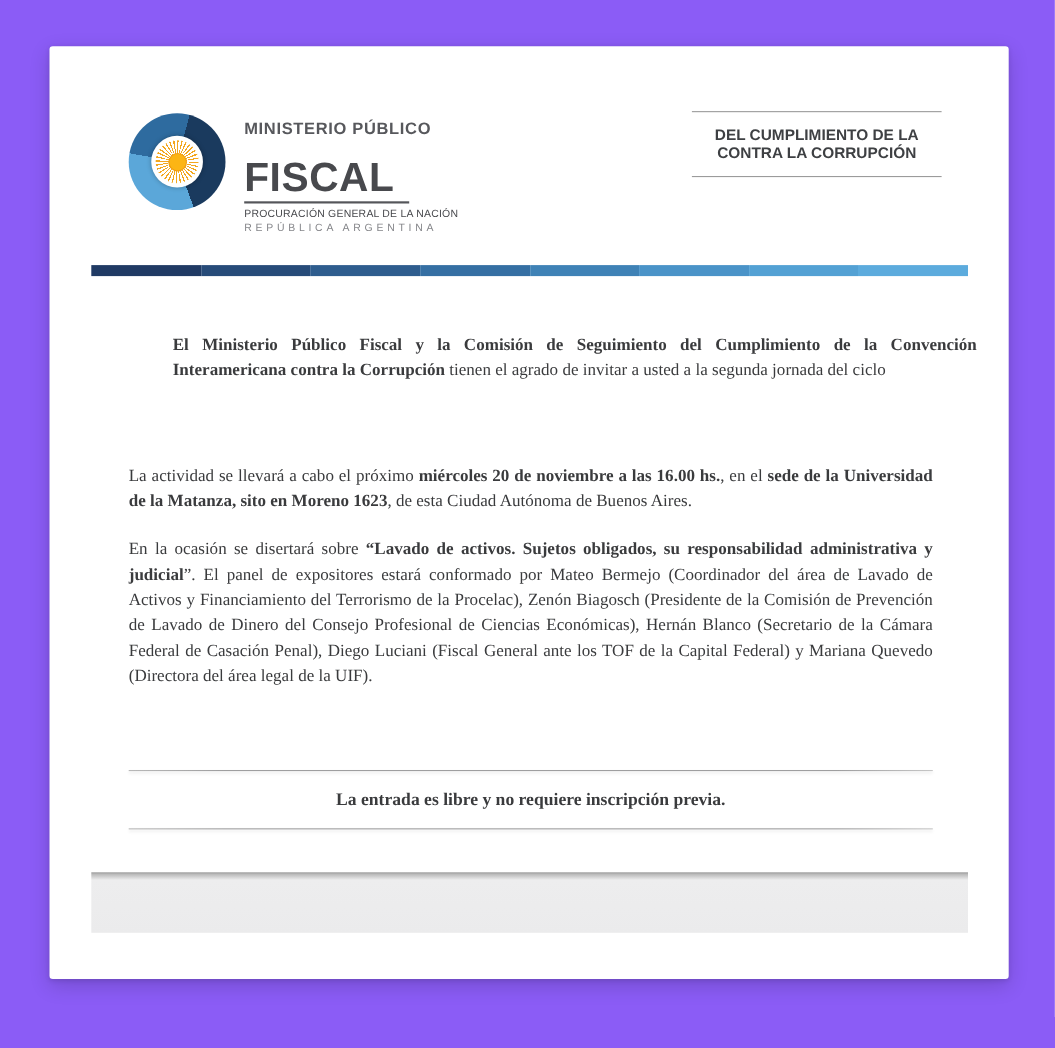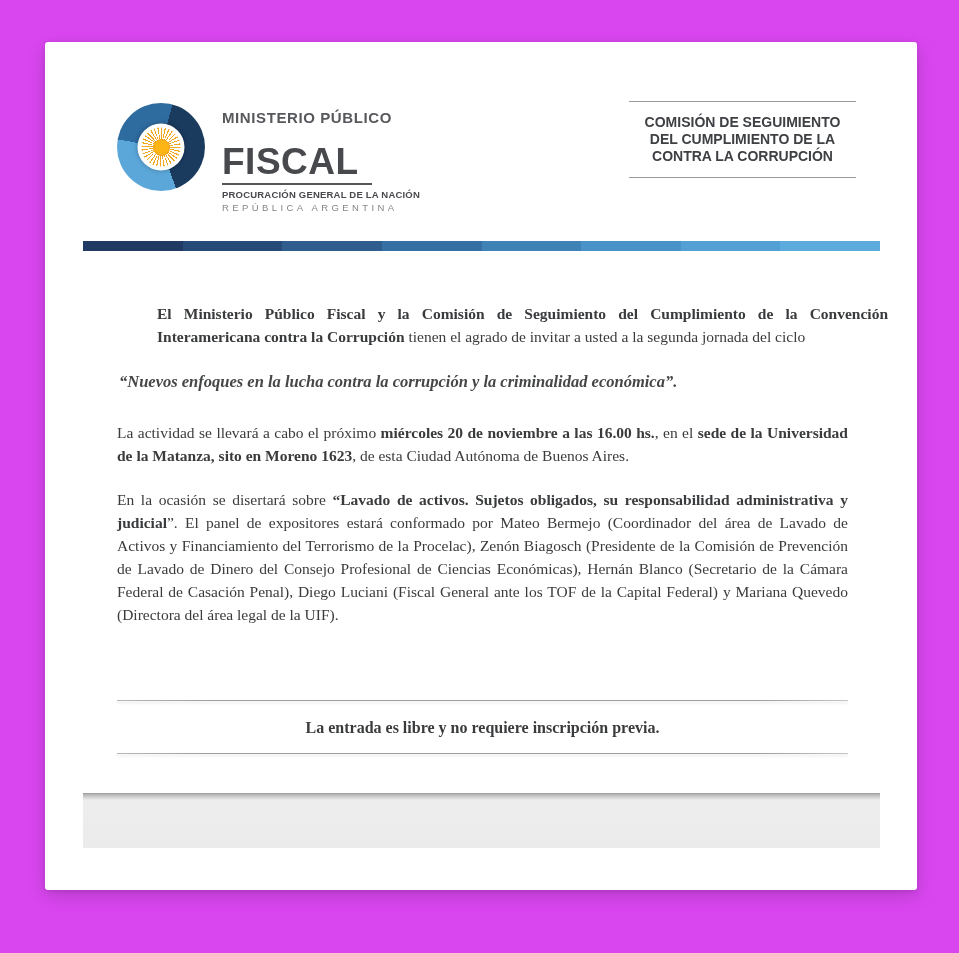--- a/index.html
+++ b/index.html
@@ -1,17 +1,17 @@
 <!DOCTYPE html>
 <html><head>
 <meta charset="utf-8">
 <style>
   * { margin:0; padding:0; box-sizing:border-box; }
   html,body { width:959px; height:953px; background:#ffffff; overflow:hidden; }
-  #stage { position:relative; width:959px; height:953px; background:#d946ef;
+  #stage { position:relative; width:959px; height:953px; background:#8b5cf6;
            font-family:"Liberation Sans", sans-serif; }
 
   
   .card { position:absolute; left:45px; top:42px; width:872px; height:848px;
           background:#ffffff; border-radius:3px;
           box-shadow:0 6px 18px rgba(0,0,0,0.16), 0 1px 4px rgba(0,0,0,0.10); }
 
   
   .emblem { position:absolute; left:72px; top:61px; width:88px; height:88px; border-radius:50%;
             background:conic-gradient(from 15deg, #1a3a5e 0deg 145deg, #5ba7d9 145deg 265deg, #2e6b9f 265deg 360deg); }
@@ -20,21 +20,21 @@
                   box-shadow:0 0 5px rgba(0,0,0,0.28); display:flex; align-items:center; justify-content:center; }
   .sun-rays { width:39px; height:39px; border-radius:50%; position:relative;
               background:repeating-conic-gradient(#f3a71e 0deg 4deg, #ffffff 4deg 11.25deg); }
   .sun-core { position:absolute; left:50%; top:50%; transform:translate(-50%,-50%);
               width:17px; height:17px; border-radius:50%; background:#fcb514; border:1px solid #ef9d10; }
 
   .logo-text { position:absolute; left:177px; top:67px; width:152px; }
   .logo-top  { font-size:15px; line-height:18px; font-weight:bold; letter-spacing:0.6px; color:#57585c; white-space:nowrap; }
   .logo-main { font-size:37px; line-height:37px; font-weight:bold; letter-spacing:0.5px; color:#48494d; margin-top:16px; }
   .logo-rule { height:2px; background:#55565a; margin:3px 0 4px; width:150px; }
-  .logo-sub1 { font-size:9.5px; line-height:12px; font-weight:bold; letter-spacing:0.2px; color:#48494d; white-space:nowrap;text-align:right; }
+  .logo-sub1 { font-size:9.5px; line-height:12px; font-weight:normal; letter-spacing:0.2px; color:#48494d; white-space:nowrap;text-align:right; }
   .logo-sub2 { font-size:9.5px; line-height:12px; letter-spacing:3.4px; color:#85868a; white-space:nowrap; margin-top:1px; }
 
   
   .commission { position:absolute; right:61px; top:59px; width:227px; text-align:center;
                 border-top:1px solid #9b9b9b; border-bottom:1px solid #9b9b9b;
                 padding:12px 0 12px; color:#3e4043; font-weight:bold;
                 font-size:14px; line-height:17px; }
 
   
   .bluebar { position:absolute; left:38px; top:199px; width:797px; height:10px; display:flex; }
@@ -81,39 +81,37 @@
 
     <div class="logo-text">
       <div class="logo-top">MINISTERIO PÚBLICO</div>
       <div class="logo-main">FISCAL</div>
       <div class="logo-rule"></div>
       <div class="logo-sub1">PROCURACIÓN GENERAL DE LA NACIÓN</div>
       <div class="logo-sub2">REPÚBLICA ARGENTINA</div>
     </div>
 
     <div class="commission">
-      <div>COMISIÓN DE SEGUIMIENTO</div>
       <div>DEL CUMPLIMIENTO DE LA</div>
       <div>CONTRA LA CORRUPCIÓN</div>
     </div>
 
     <div class="bluebar">
       <div style="background: rgb(32, 58, 100);"></div>
       <div style="background: rgb(39, 75, 121);"></div>
       <div style="background: rgb(46, 93, 142);"></div>
       <div style="background: rgb(53, 111, 163);"></div>
       <div style="background: rgb(63, 130, 182);"></div>
       <div style="background: rgb(74, 147, 200);"></div>
       <div style="background: rgb(83, 161, 212);"></div>
       <div style="background: rgb(92, 171, 221);"></div>
     </div>
 
     <p class="serif p1"><b>El Ministerio Público Fiscal y la Comisión de Seguimiento del Cumplimiento de la Convención Interamericana contra la Corrupción</b><span> tienen el agrado de invitar a usted  a la segunda jornada del ciclo</span></p>
 
-    <p class="quote">“Nuevos enfoques en la lucha contra la corrupción y la criminalidad económica”.</p>
 
     <p class="serif p2"><span>La actividad se llevará a cabo el próximo </span><b>miércoles 20 de noviembre a las 16.00 hs.</b><span>, en el </span><b>sede de la Universidad de la Matanza, sito en Moreno 1623</b><span>, de esta Ciudad Autónoma de Buenos Aires.</span></p>
 
     <p class="serif p3"><span>En la ocasión se disertará sobre </span><b>“Lavado de activos. Sujetos obligados, su responsabilidad administrativa y judicial</b><span>”. El panel de expositores estará conformado por Mateo Bermejo (Coordinador del área de Lavado de Activos y Financiamiento del Terrorismo de la Procelac), Zenón Biagosch (Presidente de la Comisión de Prevención de Lavado de Dinero del Consejo Profesional de Ciencias Económicas), Hernán Blanco (Secretario de la Cámara Federal de Casación Penal), Diego Luciani (Fiscal General ante los TOF de la Capital Federal) y Mariana Quevedo (Directora del área legal de la UIF).</span></p>
 
     <div class="rule rule-top"></div>
     <p class="footer-note">La entrada es libre y no requiere inscripción previa.</p>
     <div class="rule rule-bottom"></div>
 
     <div class="footer-bar"></div>

